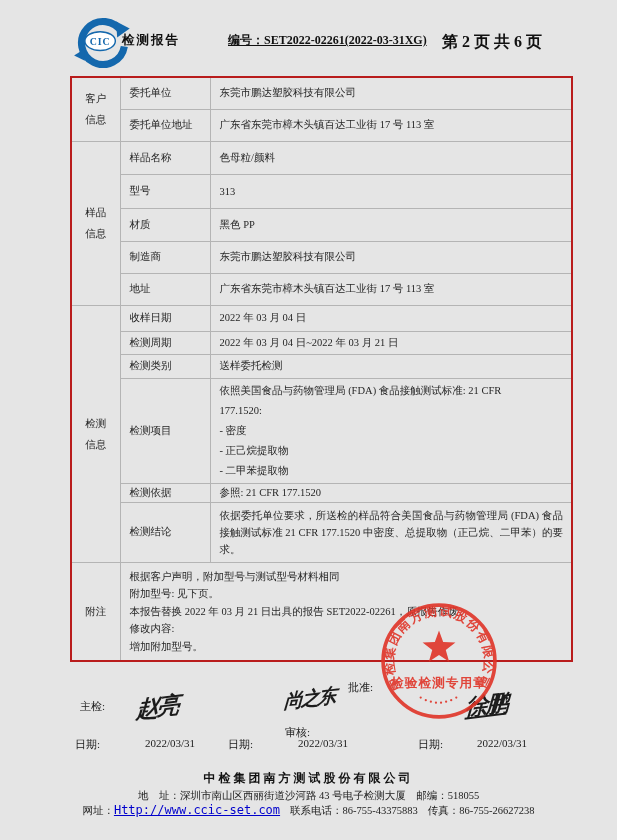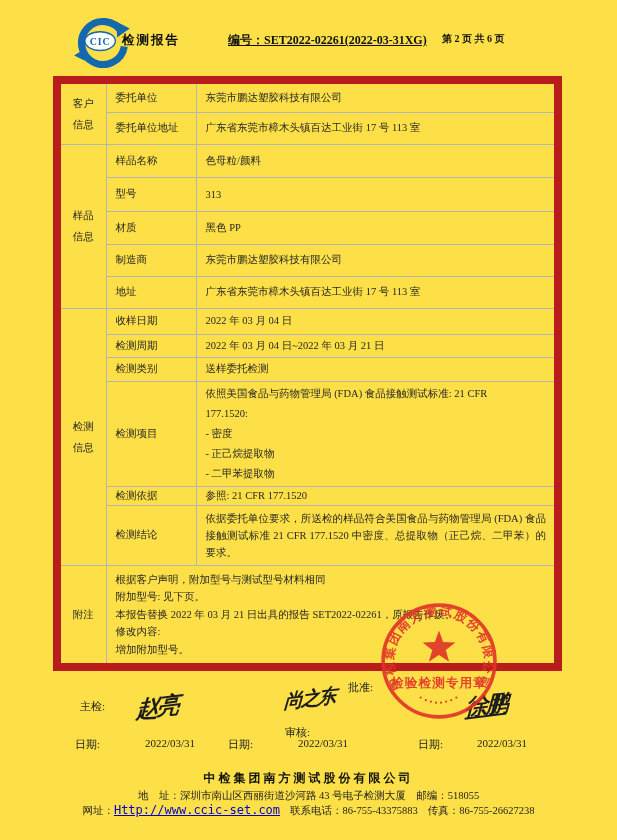--- a/index.html
+++ b/index.html
@@ -1,31 +1,31 @@
 <!DOCTYPE html>
 <html><head>
 <meta charset="utf-8">
 <style>
   * { margin:0; padding:0; box-sizing:border-box; }
   html,body { background:#ffffff; }
   body { width:617px; height:840px; font-family:"Liberation Serif","DejaVu Serif",serif; color:#262626; }
-  #page { position:relative; width:617px; height:840px; background:#fde047; overflow:hidden; }
+  #page { position:relative; width:617px; height:840px; background:#e5e5e5; overflow:hidden; }
 
   
   #hdr { position:absolute; top:0; left:0; width:617px; height:76px; }
   #logo { position:absolute; left:64px; top:16px; width:74px; height:52px; }
   .hdr-title { position:absolute; top:32px; font-family:"Liberation Sans","DejaVu Sans",sans-serif;
                font-weight:bold; font-size:12.5px; color:#111; letter-spacing:2px; }
   #hdr-report-title { left:122px; }
   #hdr-no { position:absolute; top:32px; left:228px; font-weight:bold; font-size:12px; color:#111; letter-spacing:0; font-family:"Liberation Serif",serif;text-decoration:underline; }
-  #hdr-page { position:absolute; top:32px; left:442px; font-weight:bold; font-size:10px; color:#111; font-family:"Liberation Serif",serif; }
+  #hdr-page { position:absolute; top:32px; left:442px; font-weight:bold; font-size:16px; color:#111; font-family:"Liberation Serif",serif; }
 
   
-  table.rep { position:absolute; left:53px; top:76px; width:501px; border-collapse:collapse;
-              border:8px solid #b91c1c; table-layout:fixed; font-size:10.5px; }
+  table.rep { position:absolute; left:70px; top:76px; width:501px; border-collapse:collapse;
+              border:2px solid #b91c1c; table-layout:fixed; font-size:10.5px; }
   table.rep td { border:1px solid #b4b4b4; vertical-align:middle; color:#262626; }
   td.grp  { width:49px; text-align:center; line-height:21px; padding:0 11px; }
   td.lbl  { width:90px; padding-left:9px; }
   td.val  { width:362px; padding-left:9px; padding-right:8px; }
   td.val .line { display:block; }
   .just { text-align:justify; line-height:17px; padding:4px 8px 4px 9px; }
   td.notes-cell { padding:5px 8px 5px 9px; line-height:17.6px; vertical-align:top; }
   td.proj { line-height:20px; padding-top:2px; padding-bottom:2px; }
 
   

